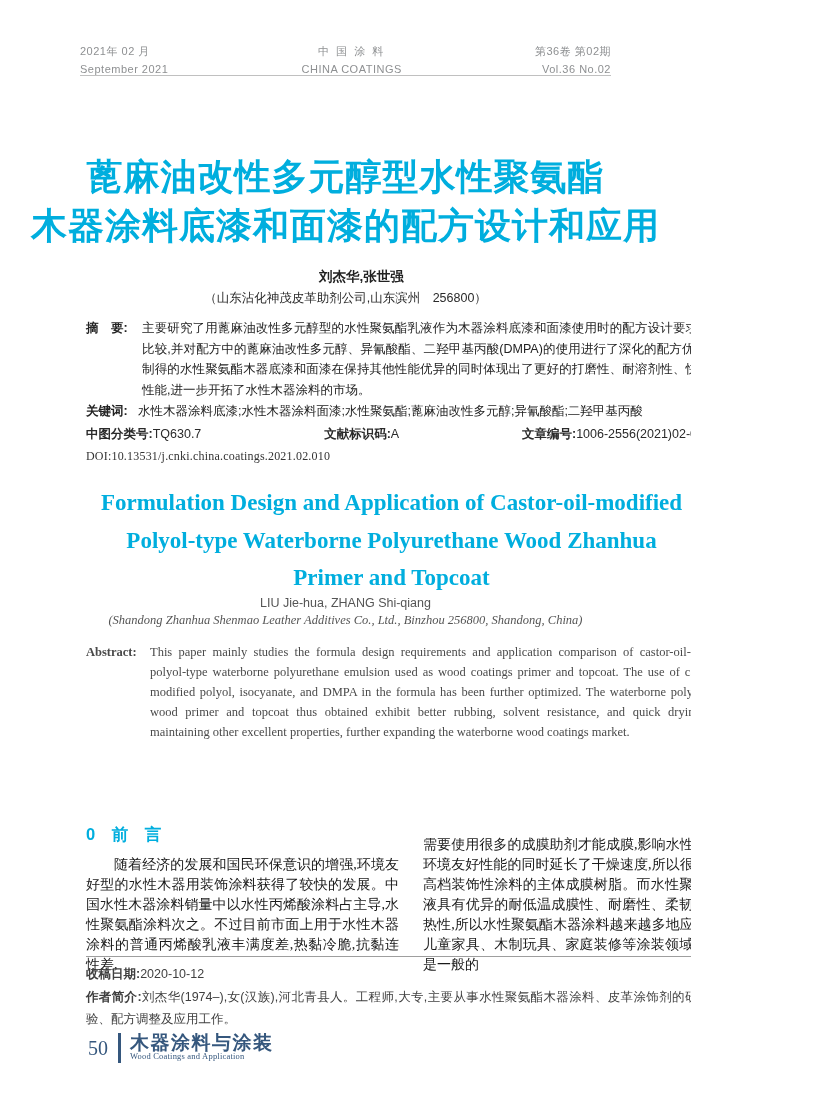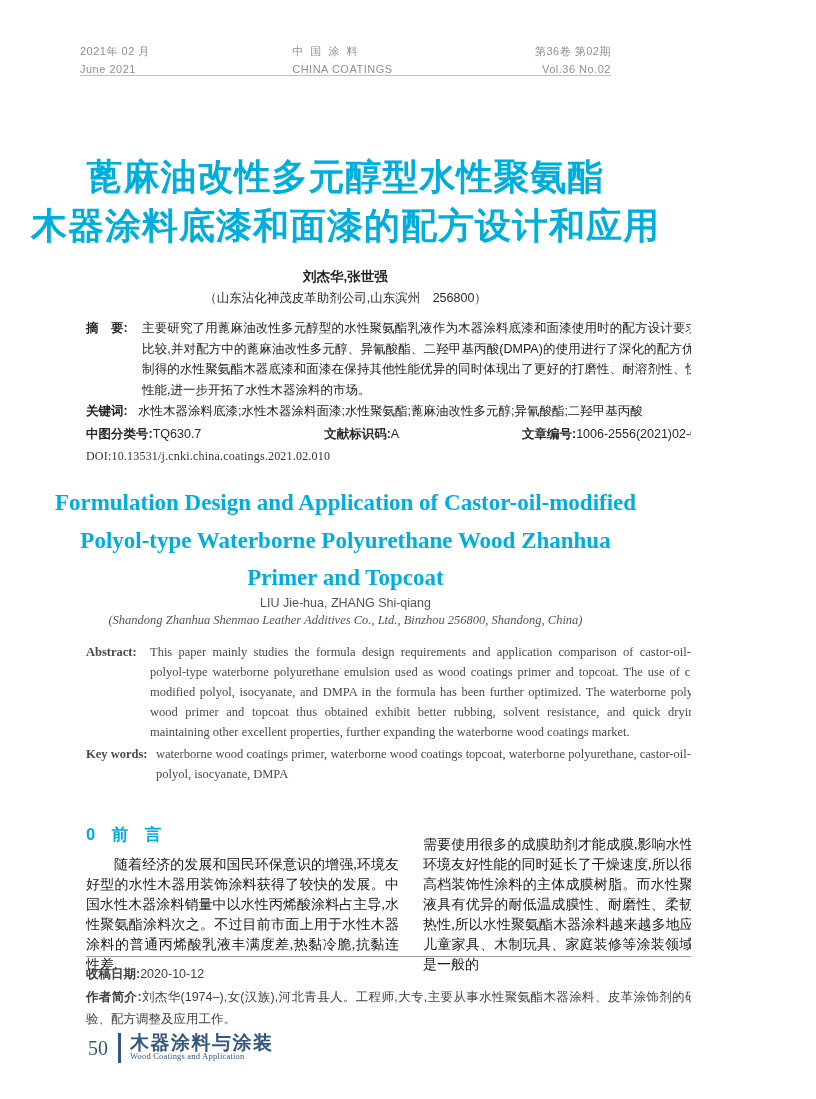--- a/index.html
+++ b/index.html
@@ -8,36 +8,36 @@
     font-family:"Liberation Sans", sans-serif; color:#1c1c1c; overflow:hidden;
   }
 
   
   .jheader{
     position:absolute; top:42px; left:80px; right:80px;
     display:flex; justify-content:space-between; align-items:flex-start;
     font-size:11px; line-height:18px; color:#8e9092; letter-spacing:.5px;
   }
   .jheader .col{white-space:nowrap;}
-  .jheader .c{text-align:left;}
+  .jheader .c{text-align:center;}
   .jheader .r{text-align:right;}
   .jheader .cn{letter-spacing:2px;}
   .hdr-rule{position:absolute; top:75px; left:80px; right:80px; height:1px; background:#c0c0c0;}
 
   
   .deco-square{position:absolute; left:702px; top:111px; width:19px; height:19px; background:#00aede;}
 
   
   .cn-title{
     position:absolute; top:152px; left:0; width:100%;
     text-align:center; color:#00aede; font-weight:bold;
     font-size:36px; line-height:49px; letter-spacing:1px;
   }
 
-  .authors-cn{position:absolute; top:268px; width:100%; text-align:center; font-size:13.5px; font-weight:bold; color:#222;}
+  .authors-cn{position:absolute; top:268px; width:100%; text-align:center; font-size:13.5px; font-weight:bold; color:#222;padding-left:16px;}
   .affil-cn{position:absolute; top:290px; width:100%; text-align:center; font-size:12.5px; color:#2a2a2a;}
 
   
   .block{position:absolute; left:86px; width:650px;}
   .abs-cn{top:318px; font-size:12.5px; line-height:20.5px; color:#222;}
   .hang{display:flex; align-items:flex-start;}
   .hang .lbl{flex:none; font-weight:bold; white-space:nowrap;}
   .hang .txt{flex:1; text-align:justify;}
   .abs-cn .lbl{width:56px;}
   .kw-cn{margin-top:1px;}
@@ -85,21 +85,21 @@
   .flog .en{font-family:"Liberation Serif", serif; font-size:8.5px; line-height:11px; letter-spacing:.2px;}
 </style>
 </head>
 <body>
 
 <div class="page">
 
   <div class="jheader">
     <div class="col l">
       <div>2021年 02 月</div>
-      <div>June 2021</div>
+      <div>September 2021</div>
     </div>
     <div class="col c">
       <div class="cn">中 国 涂 料</div>
       <div>CHINA COATINGS</div>
     </div>
     <div class="col r">
       <div>第36卷 第02期</div>
       <div>Vol.36  No.02</div>
     </div>
   </div>
@@ -125,37 +125,33 @@
       <span class="txt">水性木器涂料底漆;水性木器涂料面漆;水性聚氨酯;蓖麻油改性多元醇;异氰酸酯;二羟甲基丙酸</span>
     </div>
     <div class="meta-row">
       <span><b>中图分类号:</b><span>TQ630.7</span></span>
       <span><b>文献标识码:</b><span>A</span></span>
       <span><b>文章编号:</b><span>1006-2556(2021)02-0050-06</span></span>
     </div>
     <div class="doi">DOI:10.13531/j.cnki.china.coatings.2021.02.010</div>
   </div>
 
-  <h2 class="en-title" style="margin:0;">
+  <h2 class="en-title" style="margin:0;padding-left:46px;">
     <div>Formulation Design and Application of Castor-oil-modified</div>
     <div>Polyol-type Waterborne Polyurethane Wood Zhanhua</div>
     <div>Primer and Topcoat</div>
   </h2>
 
   <div class="authors-en">LIU Jie-hua, ZHANG Shi-qiang</div>
   <div class="affil-en">(Shandong Zhanhua Shenmao Leather Additives Co., Ltd., Binzhou 256800, Shandong, China)</div>
 
   <div class="block abs-en">
     <div class="hang">
       <span class="lbl">Abstract:</span>
       <span class="txt">This paper mainly studies the formula design requirements and application comparison of castor-oil-modified polyol-type waterborne polyurethane emulsion used as wood coatings primer and topcoat. The use of castor-oil-modified polyol, isocyanate, and DMPA in the formula has been further optimized. The waterborne polyurethane wood primer and topcoat thus obtained exhibit better rubbing, solvent resistance, and quick drying while maintaining other excellent properties, further expanding the waterborne wood coatings market.</span>
-    </div>
-    <div class="hang kw-en">
-      <span class="lbl">Key words:</span>
-      <span class="txt">waterborne wood coatings primer, waterborne wood coatings topcoat, waterborne polyurethane, castor-oil-modified polyol, isocyanate, DMPA</span>
     </div>
   </div>
 
   <div class="block body-sec">
     <div class="bcol left">
       <h3 class="sec-head">0　前　言</h3>
       <p class="bpara indent">随着经济的发展和国民环保意识的增强,环境友好型的水性木器用装饰涂料获得了较快的发展。中国水性木器涂料销量中以水性丙烯酸涂料占主导,水性聚氨酯涂料次之。不过目前市面上用于水性木器涂料的普通丙烯酸乳液丰满度差,热黏冷脆,抗黏连性差,</p>
     </div>
     <div class="bcol right">
       <p class="bpara">需要使用很多的成膜助剂才能成膜,影响水性涂料的环境友好性能的同时延长了干燥速度,所以很难成为高档装饰性涂料的主体成膜树脂。而水性聚氨酯乳液具有优异的耐低温成膜性、耐磨性、柔韧性、耐热性,所以水性聚氨酯木器涂料越来越多地应用在了儿童家具、木制玩具、家庭装修等涂装领域中。但是一般的</p>

